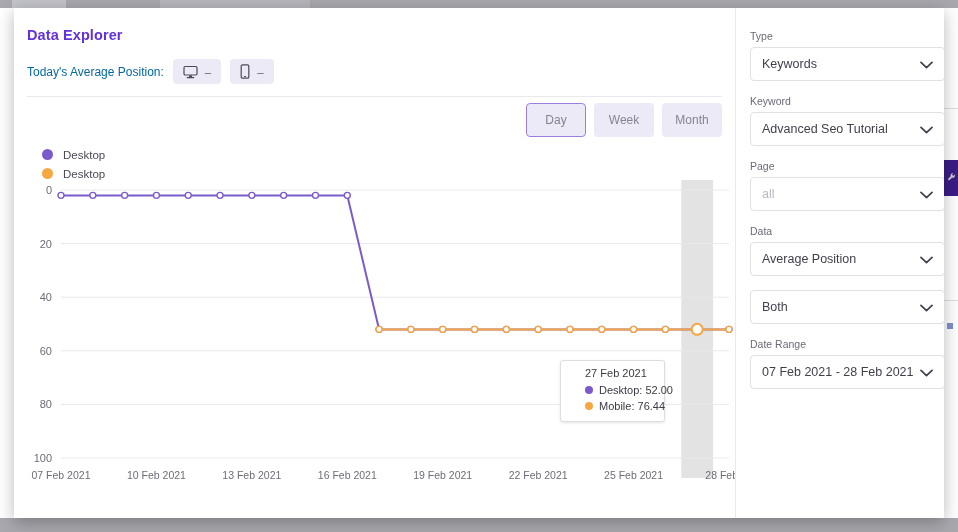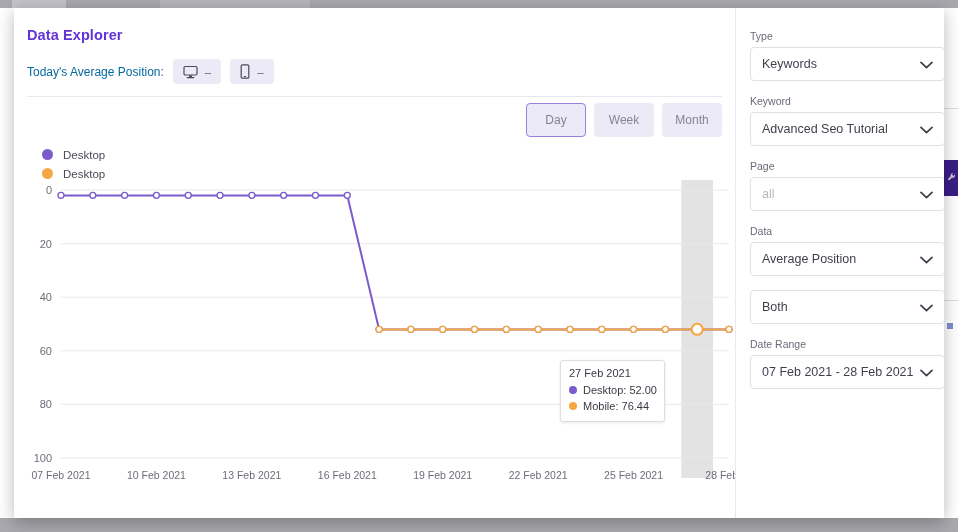--- a/index.html
+++ b/index.html
@@ -138,21 +138,21 @@
   #plot-svg { display: block; }
 
   
   #tooltip {
     position: absolute;
     left: 546px; top: 352px;
     width: 105px;
     background: #ffffff;
     border: 1px solid #dededf;
     border-radius: 3px;
-    padding: 6px 8px 7px 8px;
+    padding: 6px 8px 7px 24px;
     box-shadow: 0 1px 3px rgba(0,0,0,0.10);
   }
   #tt-date { font-size: 11px; color: #3a3a44; margin-bottom: 3px; }
   .tt-row { display: flex; align-items: center; gap: 6px; height: 16px; }
   .tt-dot { width: 8px; height: 8px; border-radius: 50%; flex: 0 0 8px; }
   .tt-text { font-size: 11px; color: #3a3a44; white-space: nowrap; }
 
   
   #sidebar {
     flex: 1 1 auto;

